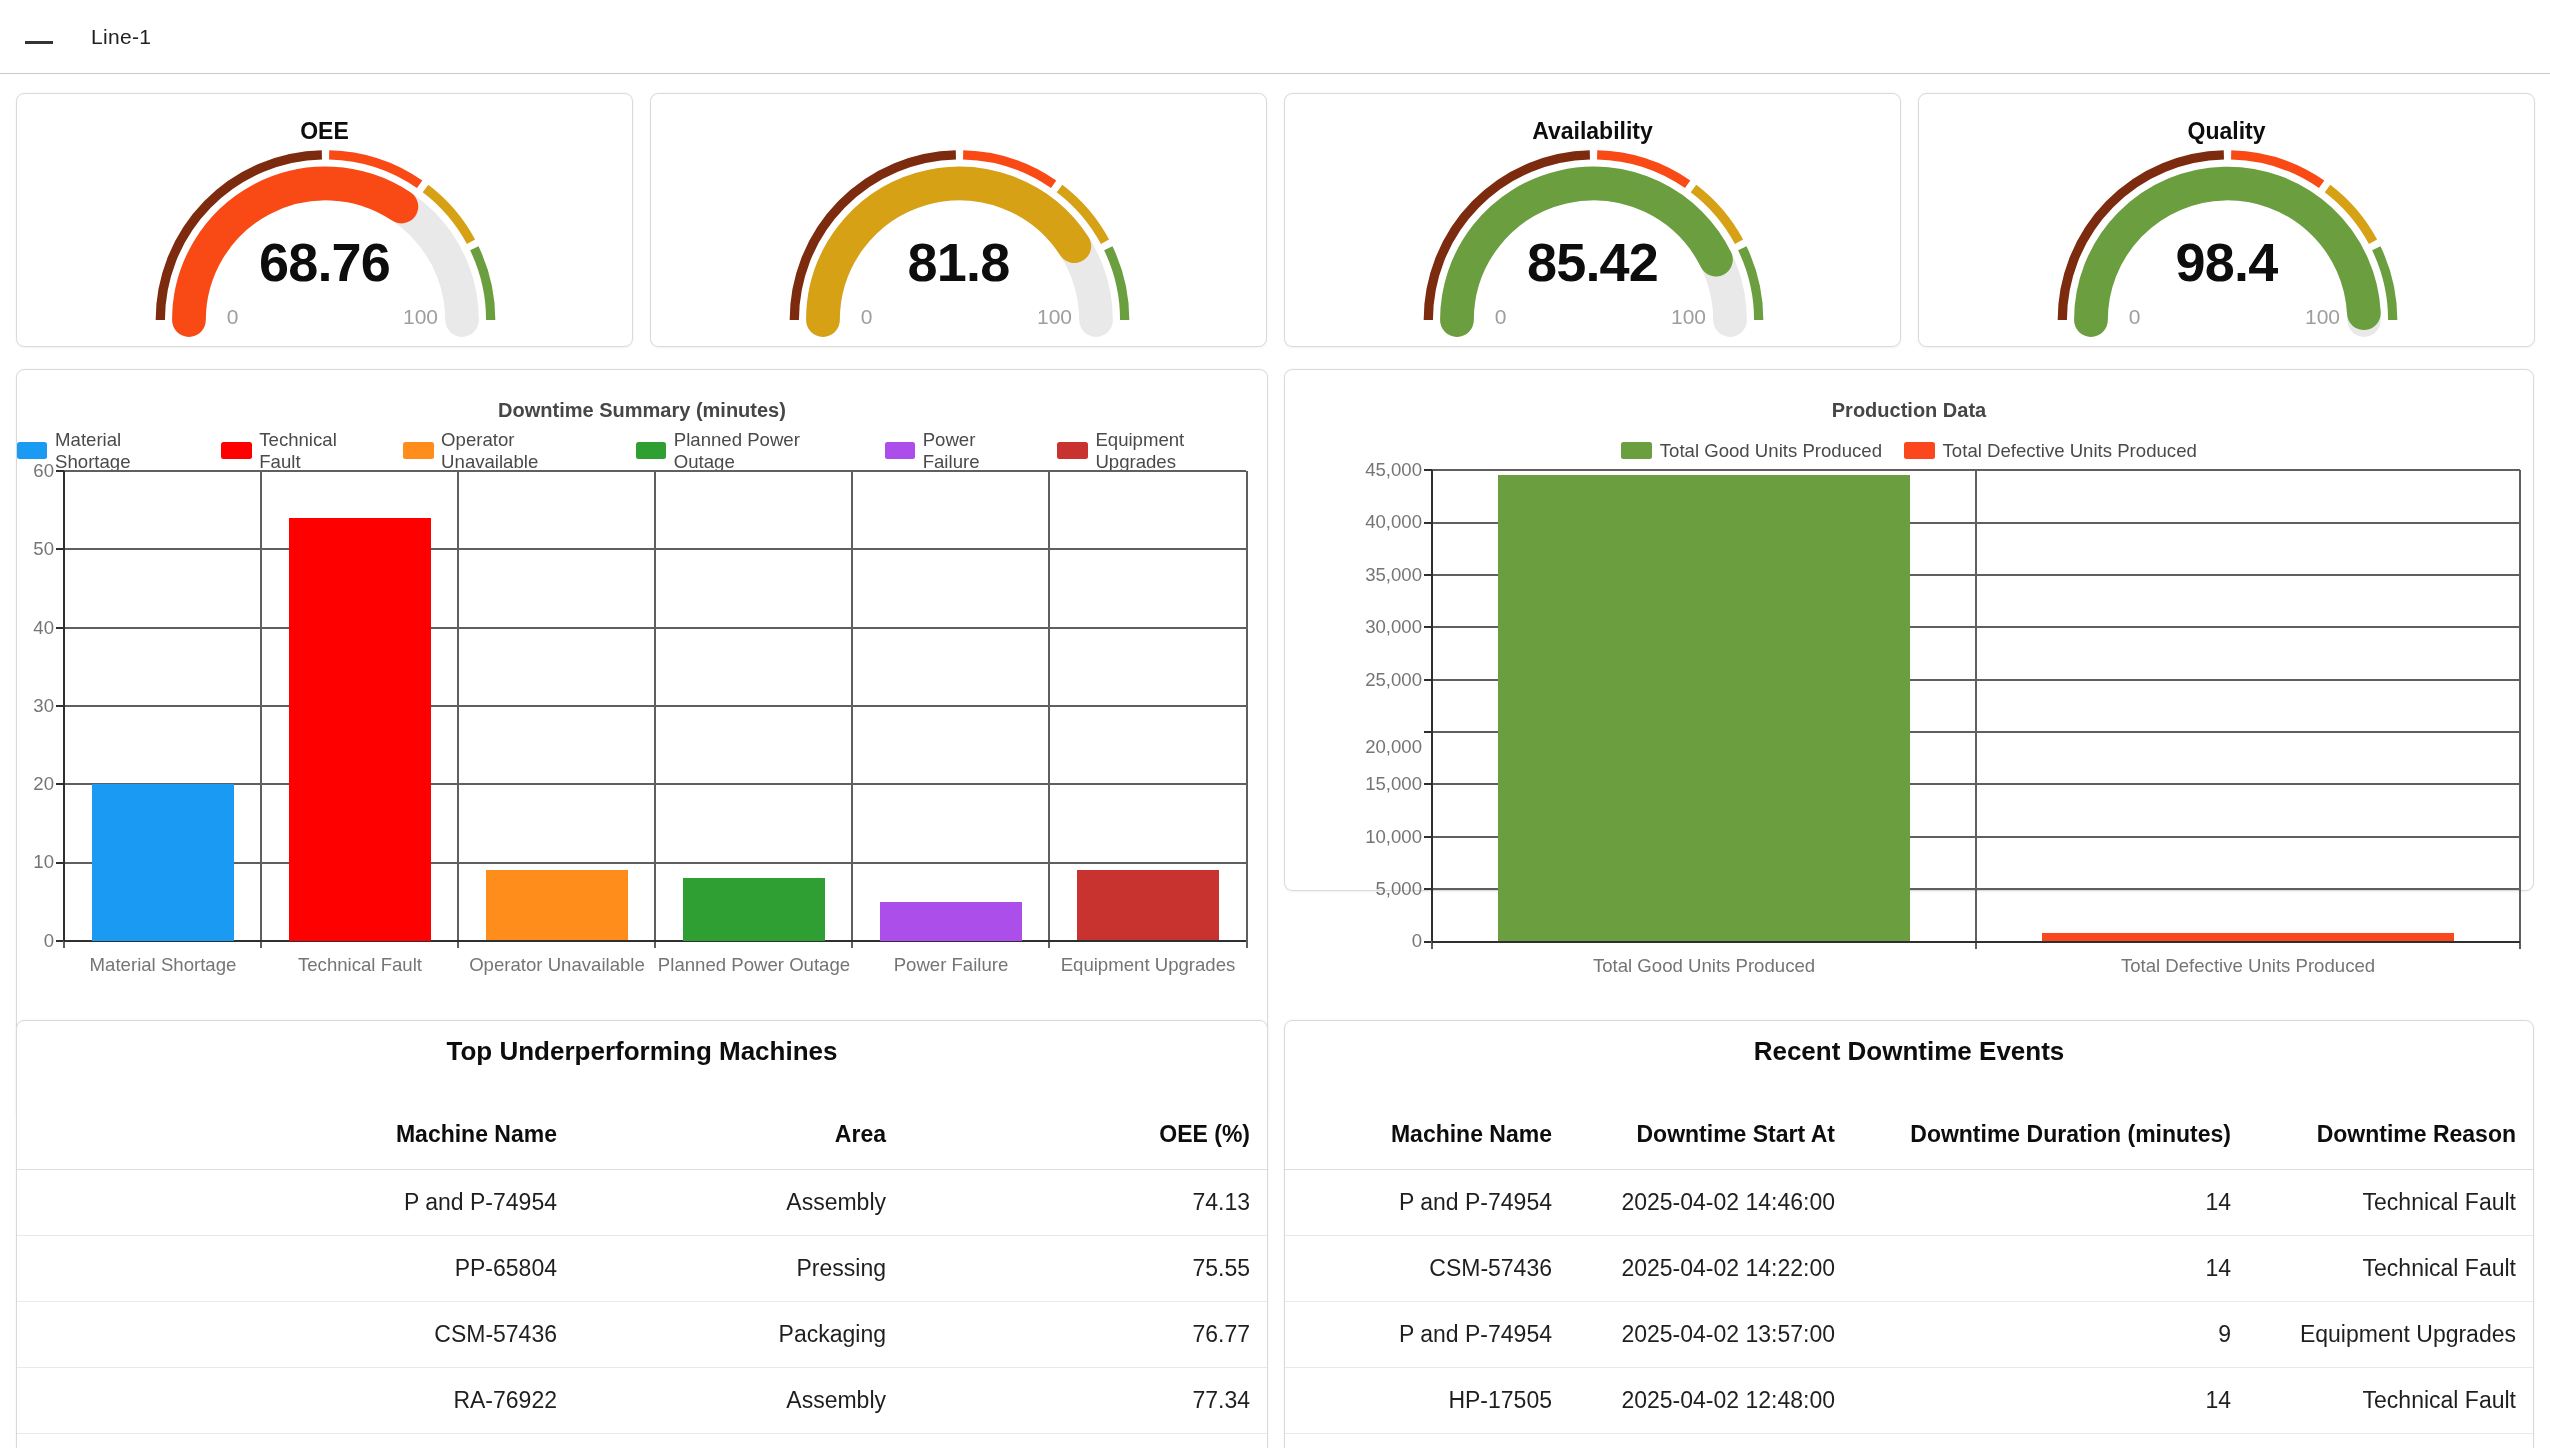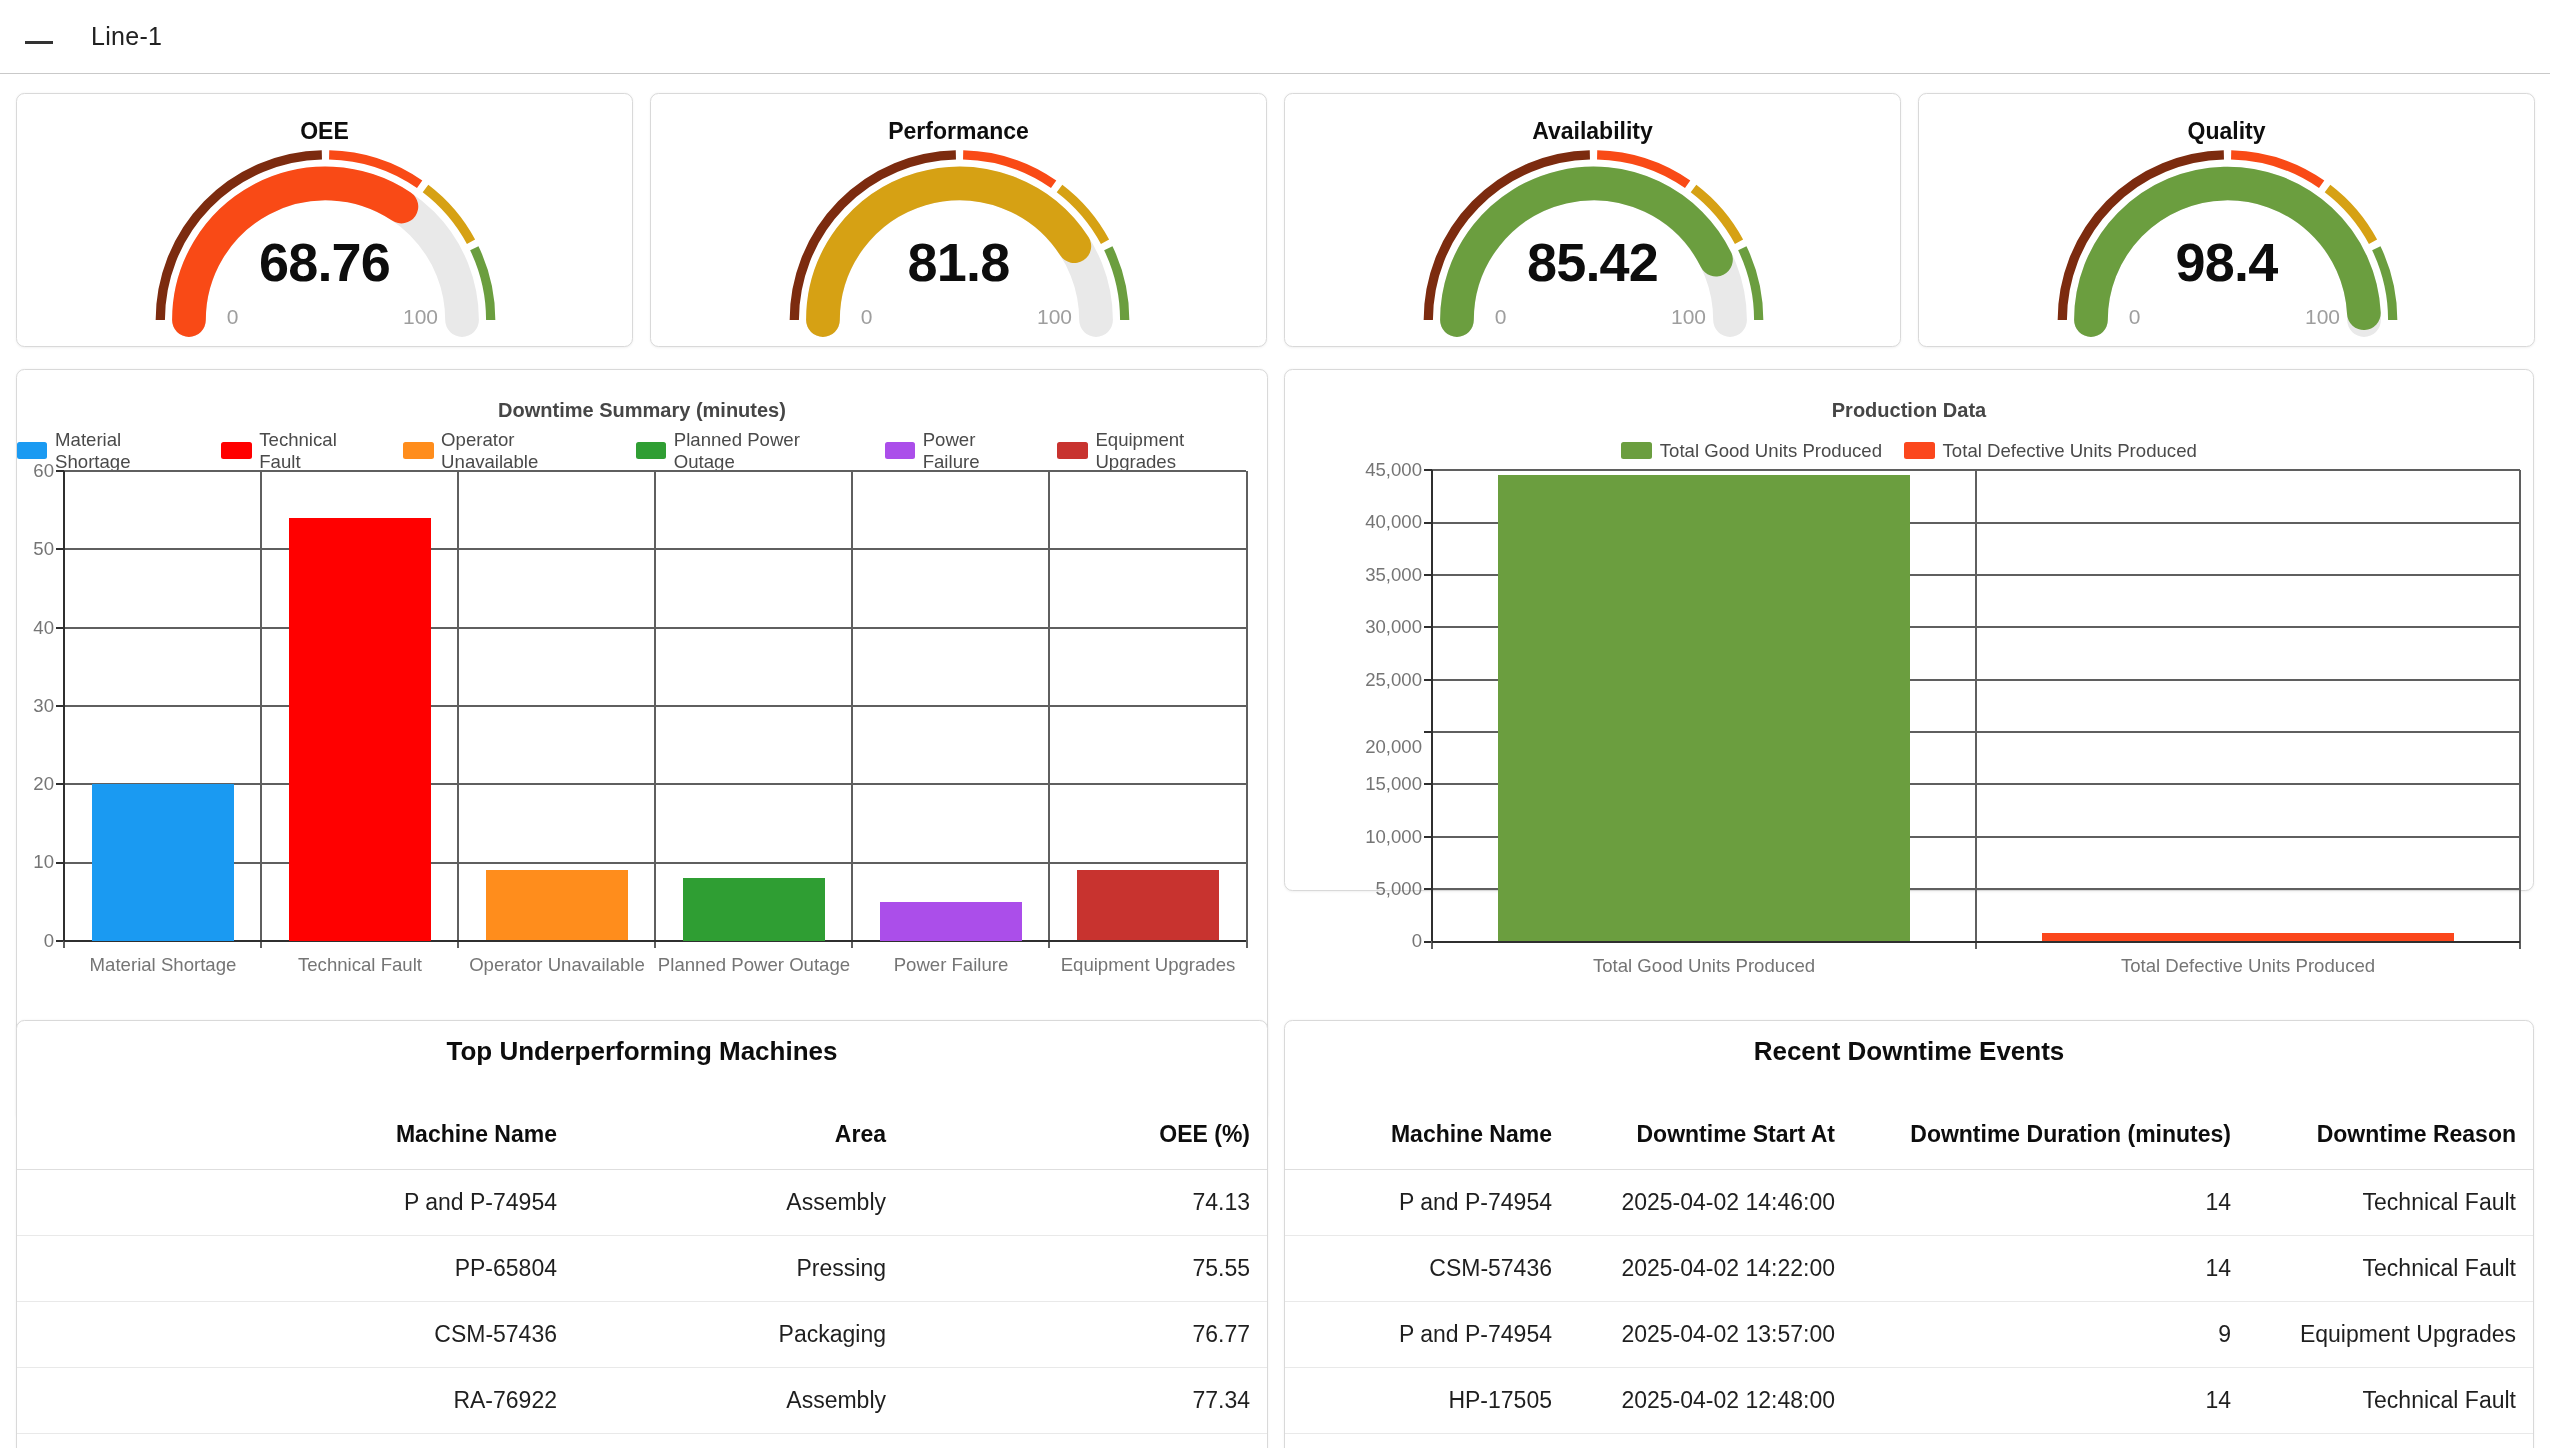--- a/index.html
+++ b/index.html
@@ -5,21 +5,21 @@
   * { margin:0; padding:0; box-sizing:border-box; }
   html,body { width:2550px; height:1449px; overflow:hidden; background:#ffffff;
               font-family:"Liberation Sans", sans-serif; position:relative; }
 
   
   .topbar { position:absolute; left:0; top:0; width:2550px; height:74px;
             background:#ffffff; border-bottom:1.7px solid #c9c9c9;
             display:flex; align-items:center; }
   .hamburger { margin-left:25px; width:29px; cursor:pointer; }
   .hamburger .bar { width:28px; height:3.8px; background:#333; border-radius:0.8px; margin:4.2px 0; }
-  .topbar-title { margin-left:37px; font-size:25px; color:#212121; letter-spacing:0.3px;text-align:right; }
+  .topbar-title { margin-left:37px; font-size:21px; color:#212121; letter-spacing:0.3px;text-align:right; }
 
   
   .card { position:absolute; background:#ffffff; border:1.3px solid #d9d9d9;
           border-radius:8.4px; box-shadow:0 0.8px 2.5px rgba(0,0,0,.06); }
 
   
   .gauge-title { position:absolute; top:23.6px; left:0; width:100%; text-align:center;
                  font-size:23px; font-weight:bold; color:#0d0d0d; }
   .gauge-value { position:absolute; top:137px; left:0; width:100%; text-align:center;
                  font-size:54px; font-weight:bold; color:#0d0d0d; letter-spacing:-0.8px; }
@@ -77,21 +77,20 @@
         <path d="M 484.66484984667625 112.00431605052088 A 196 196 0 0 1 538.6383905249087 175.19921273518682" fill="none" stroke="#D6A114" stroke-width="11" stroke-linecap="butt"></path>
         <path d="M 542.551713918658 182.87954233919828 A 196 196 0 0 1 562 268" fill="none" stroke="#6B9E3F" stroke-width="11" stroke-linecap="butt"></path>
         <path d="M 204 268 A 162 162 0 0 1 528 268" fill="none" stroke="#E9E9E9" stroke-width="40" stroke-linecap="round"></path>
         <path d="M 204 268 A 162 162 0 0 1 456.04468995601644 133.33020453448046" fill="none" stroke="#F94A16" stroke-width="40" stroke-linecap="round"></path>
       </svg>
       <div class="gauge-value">68.76</div>
       <div class="gauge-minmax" style="left: 165px; top: 211px;">0</div>
       <div class="gauge-minmax" style="left: 353px; top: 211px;">100</div>
     </div>
     <div class="card" style="left: 650px; top: 93px; width: 617px; height: 254px;">
-      <div class="gauge-title">Performance</div>
       <svg width="617" height="254" viewBox="0 0 732 301" style="position: absolute; left: 0px; top: 0px;">
         <path d="M 170 268 A 196 196 0 0 1 361.69008228586904 72.04739193035113" fill="none" stroke="#7C2B0F" stroke-width="11" stroke-linecap="butt"></path>
         <path d="M 370.309917714131 72.04739193035113 A 196 196 0 0 1 477.69125649649703 106.9377039086003" fill="none" stroke="#F94A16" stroke-width="11" stroke-linecap="butt"></path>
         <path d="M 484.66484984667625 112.00431605052088 A 196 196 0 0 1 538.6383905249087 175.19921273518682" fill="none" stroke="#D6A114" stroke-width="11" stroke-linecap="butt"></path>
         <path d="M 542.551713918658 182.87954233919828 A 196 196 0 0 1 562 268" fill="none" stroke="#6B9E3F" stroke-width="11" stroke-linecap="butt"></path>
         <path d="M 204 268 A 162 162 0 0 1 528 268" fill="none" stroke="#E9E9E9" stroke-width="40" stroke-linecap="round"></path>
         <path d="M 204 268 A 162 162 0 0 1 502.2330223323034 180.3383571554461" fill="none" stroke="#D6A114" stroke-width="40" stroke-linecap="round"></path>
       </svg>
       <div class="gauge-value">81.8</div>
       <div class="gauge-minmax" style="left: 165px; top: 211px;">0</div>

